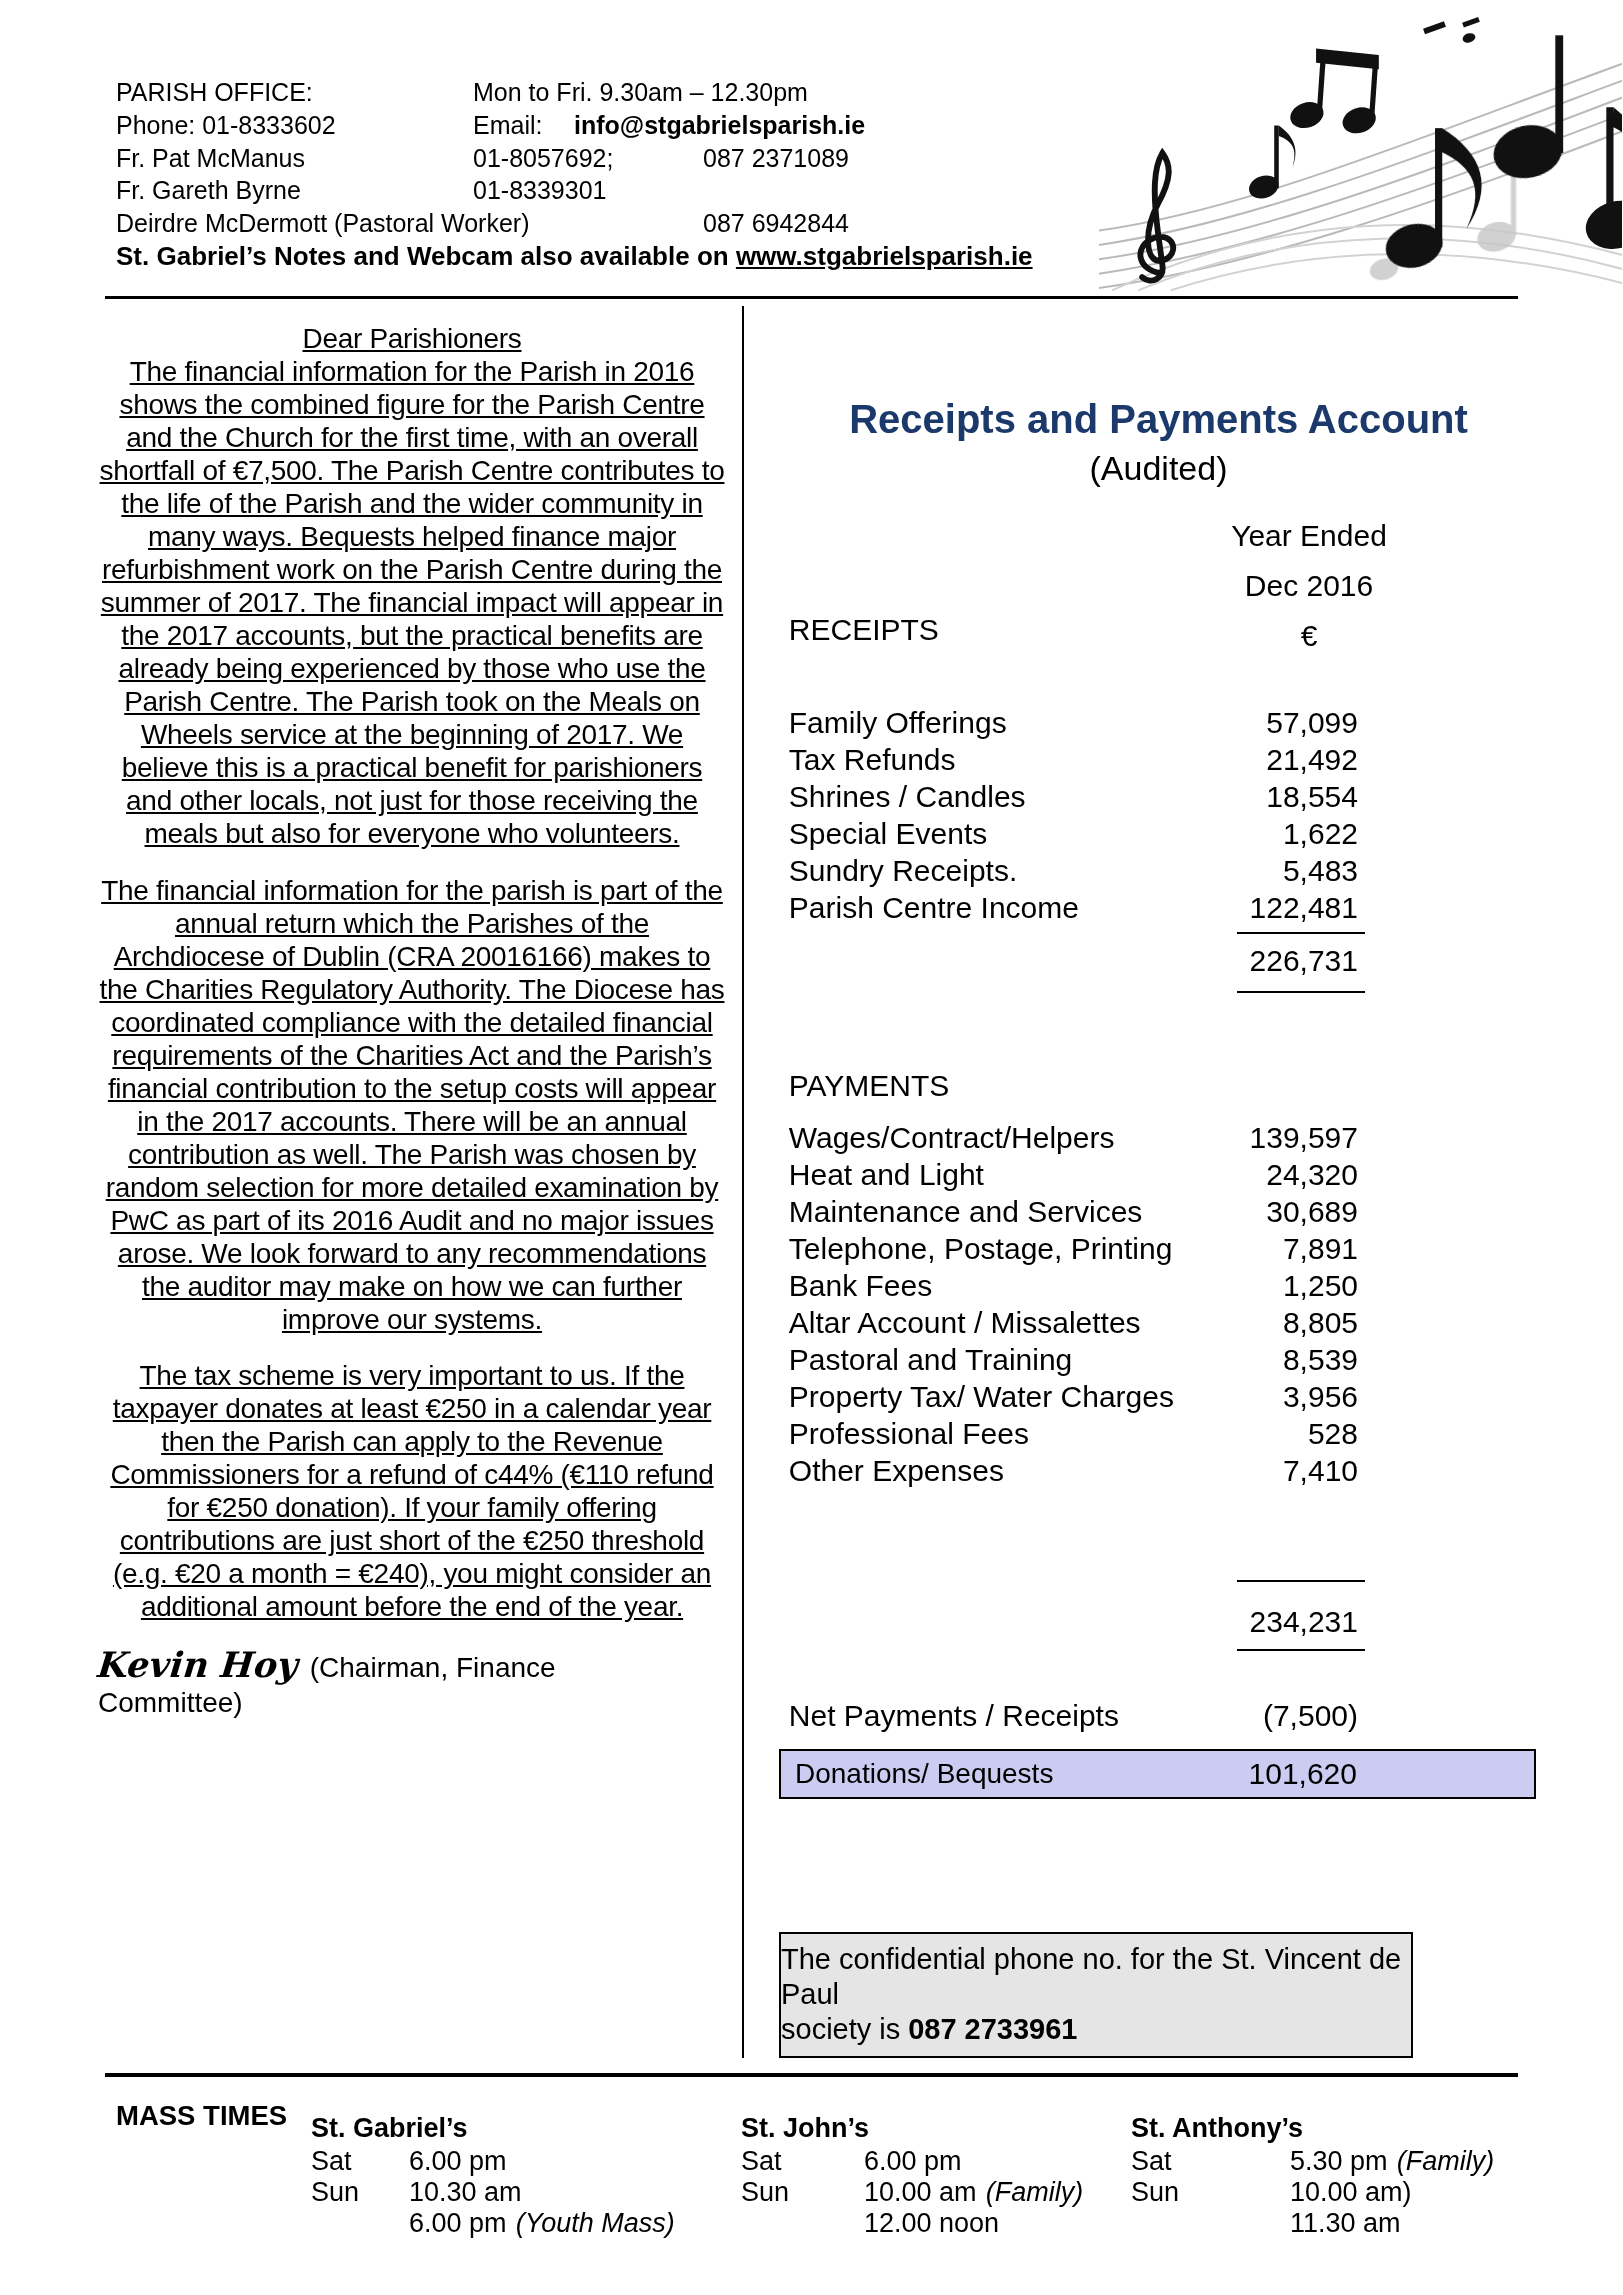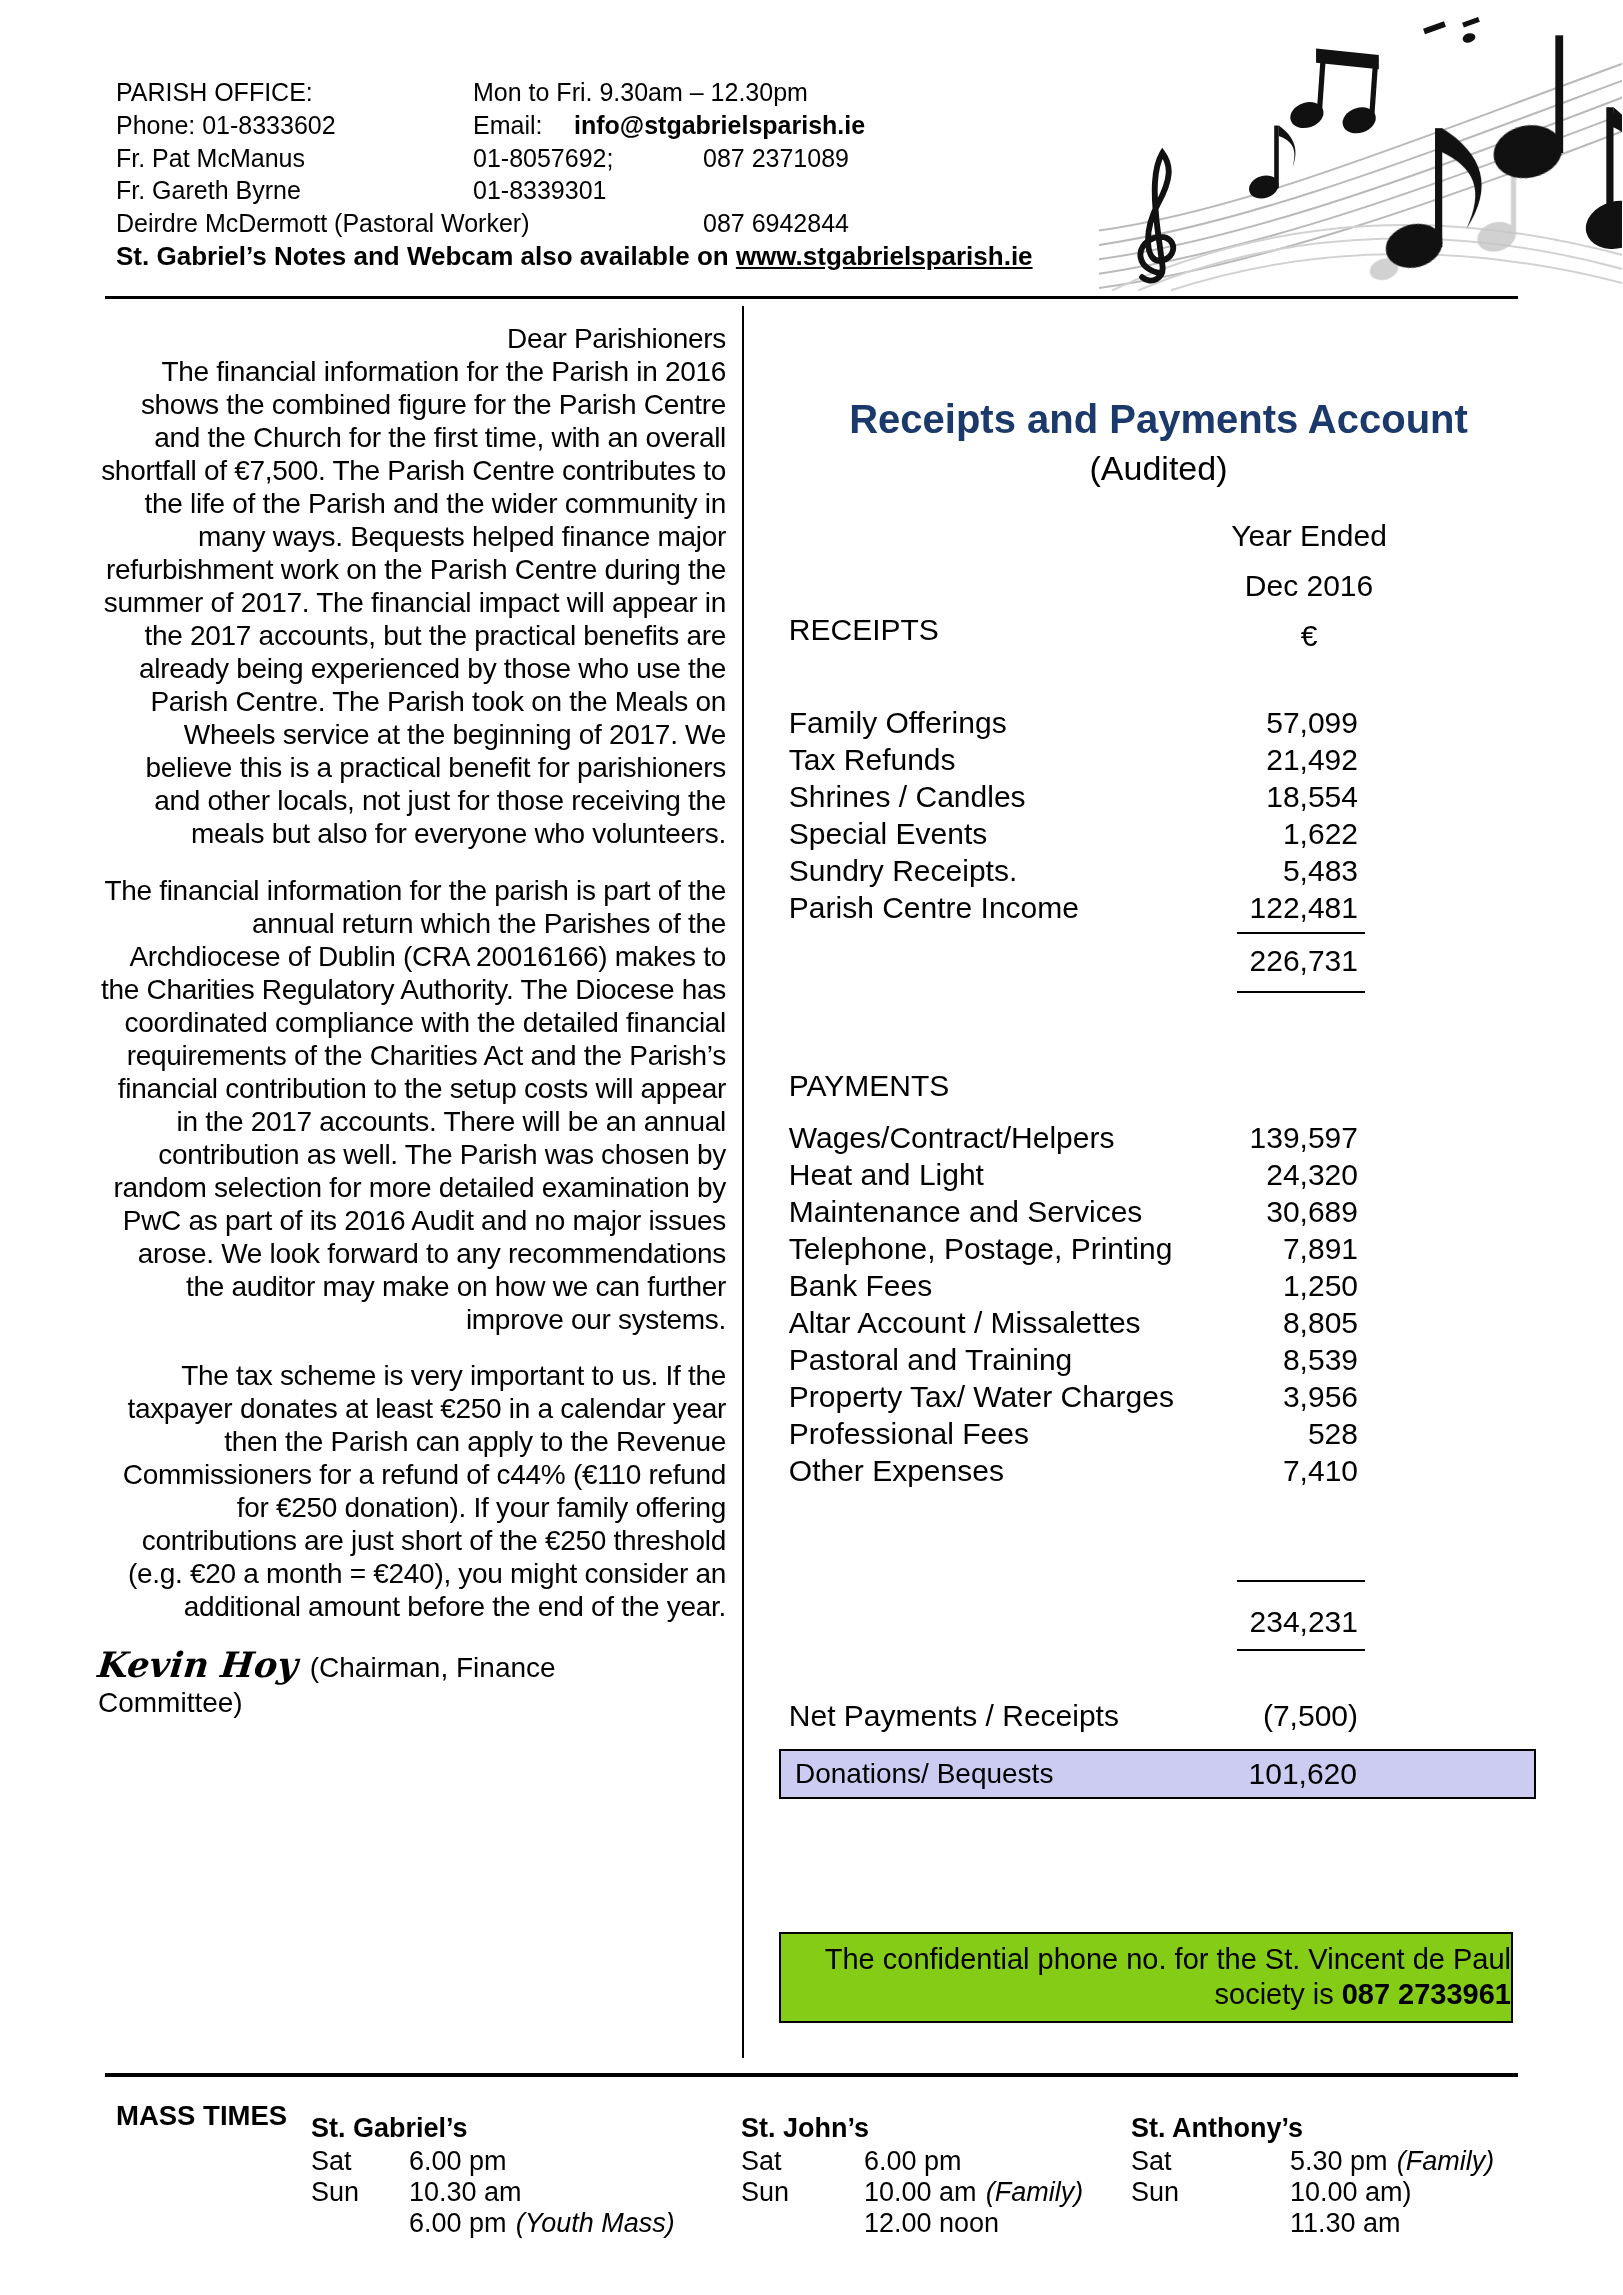--- a/index.html
+++ b/index.html
@@ -23,21 +23,21 @@
   .rule-bottom{position:absolute;left:105px;top:2073px;width:1413px;height:3.9px;background:#000;}
   .col-divider{position:absolute;left:742px;top:306px;width:2px;height:1752px;background:#000;}
 
   
   .music{position:absolute;left:1099px;top:14.4px;width:523px;height:278px;}
 
   
   .left-col{position:absolute;left:98px;top:322px;width:628px;}
   .fin-title{color:#1b3a6b;font-weight:bold;font-style:italic;font-size:31px;line-height:40px;text-align:center;margin:0 0 11.8px 0;}
   .fin-title sup{font-size:60%;}
-  .para{font-size:28px;line-height:33px;letter-spacing:-0.3px;margin:0 0 23.6px 0;text-align:right;}
+  .para{font-size:28px;line-height:33px;letter-spacing:-0.3px;margin:0 0 23.6px 0;text-align:center;text-decoration:underline;}
   .salutation{margin:0;}
   .sig-block{width:497px;font-size:28px;line-height:35px;margin-top:3.9px;}
   .sig-name{font-family:"DejaVu Serif",serif;font-style:italic;font-weight:bold;font-size:35px;display:inline-block;transform:skewX(-6deg);margin-right:11.8px;}
 
   
   .right-col{position:absolute;left:779px;top:398px;width:759px;}
   .acc-title{position:absolute;top:0;left:0;width:759px;text-align:center;color:#1b3a6b;font-weight:bold;font-size:40px;line-height:43px;}
   .acc-sub{position:absolute;top:51px;left:0;width:759px;text-align:center;font-size:34px;line-height:39px;}
   .acc-period{position:absolute;top:113px;left:399px;width:262px;text-align:center;font-size:30px;line-height:50px;}
   .acc-section-label{position:absolute;left:9.8px;font-size:30px;line-height:37px;}
@@ -49,21 +49,21 @@
   .acc-row{display:flex;justify-content:space-between;width:579px;height:37px;padding-left:9.8px;box-sizing:border-box;font-size:30px;line-height:37px;}
   .acc-total-rule{position:absolute;left:458px;width:128px;height:2px;background:#000;}
   .r-rule1{top:534px;} .r-rule2{top:593px;}
   .p-rule1{top:1182px;} .p-rule2{top:1251px;}
   .acc-total{position:absolute;left:0;width:579px;text-align:right;font-size:30px;line-height:37px;}
   .tot-receipts{top:544px;} .tot-payments{top:1205px;}
   .net-row{position:absolute;top:1299px;left:0;width:579px;display:flex;justify-content:space-between;padding-left:9.8px;box-sizing:border-box;font-size:30px;line-height:37px;}
   .donations-box{position:absolute;top:1351px;left:0;width:753px;height:46px;background:#ccccf2;border:2.6px solid #000;}
   .donations-label{position:absolute;left:14px;top:0;font-size:28px;line-height:46px;}
   .donations-value{position:absolute;left:0;top:0;width:576px;text-align:right;font-size:30px;line-height:46px;}
-  .conf-box{position:absolute;top:1534px;left:0;width:734px;border:2.6px solid #000;background:#84cc16;text-align:right;font-size:29px;line-height:35px;padding:7.9px 0 9.2px 0;box-sizing:border-box;}
+  .conf-box{position:absolute;top:1534px;left:0;width:634px;border:2.6px solid #000;background:#e5e5e5;text-align:left;font-size:29px;line-height:35px;padding:7.9px 0 9.2px 0;box-sizing:border-box;}
   .conf-phone{font-weight:bold;margin-left:7.9px;}
 
   
   .mass-block{position:absolute;left:0;top:2097px;width:1623px;font-size:27px;line-height:31px;}
   .mass-label{position:absolute;left:116px;top:2.6px;font-weight:bold;font-size:27.5px;}
   .mass-church{position:absolute;top:16px;}
   .church-0{left:311px;} .church-1{left:741px;} .church-2{left:1131px;}
   .mass-church-name{font-weight:bold;margin-bottom:2px;}
   .mass-day{display:inline-block;}
   .church-0 .mass-day{width:98px;}

